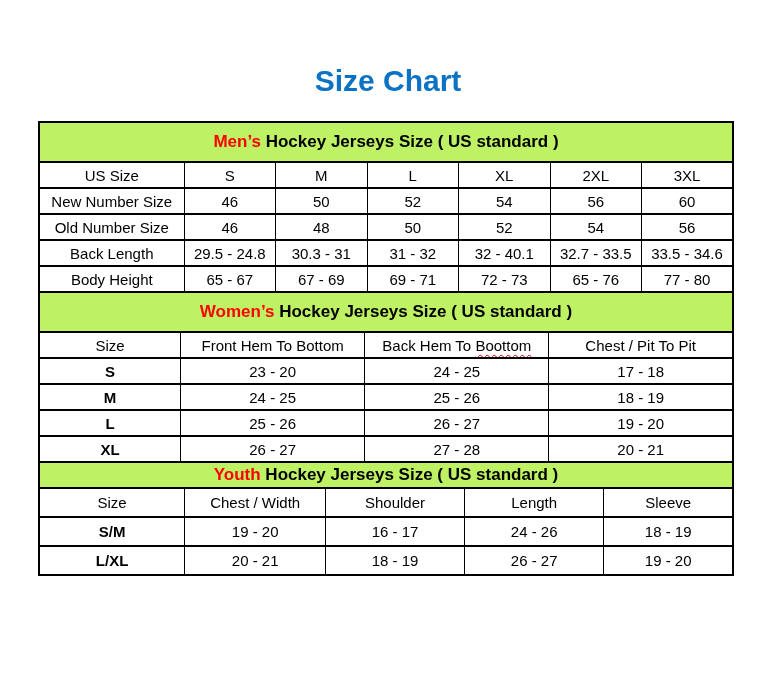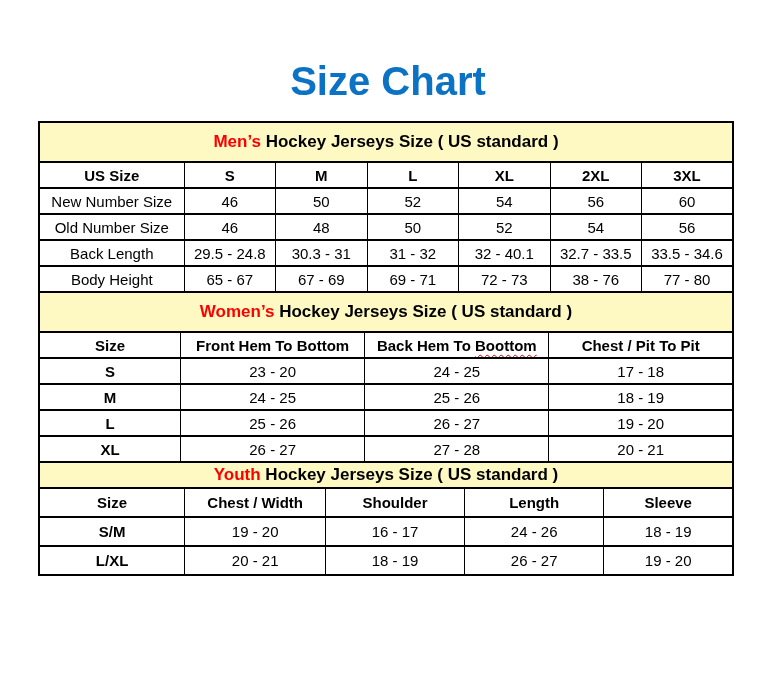--- a/index.html
+++ b/index.html
@@ -9,21 +9,21 @@
     width: 776px; height: 692px;
     font-family: "Liberation Sans", sans-serif;
     color: #000;
     overflow: hidden;
   }
   .page { width: 776px; height: 692px; position: relative; }
   .page-title {
     margin: 0;
     padding-top: 64px;
     text-align: center;
-    font-size: 40px;
+    font-size: 30px;
     line-height: 34px;
     font-weight: 700;
     color: #0b72c4;
     letter-spacing: 0px;
   }
   .size-chart {
     width: 696px;
     margin: 23px 0 0 38px;
   }
   table.sizes-table {
@@ -38,23 +38,23 @@
     border-color: #000;
     border-width: 2px 1px;
     text-align: center;
     vertical-align: middle;
     padding: 2px 2px;
     font-size: 15px;
     height: 26px;
     overflow: hidden;
     white-space: nowrap;
   }
-  th { font-weight: 700; }
+  th { font-weight: 400; }
   td.banner-cell {
-    background: #fef9c3;
+    background: #bef264;
     font-weight: 700;
     font-size: 17px;
     height: 40px;
   }
   .youth td.banner-cell { height: 24px; }
   .banner-highlight { color: #ff0000; }
   .youth td, .youth th { height: 29px; }
   
   .womens tr.data-row td:first-child,
   .youth  tr.data-row td:first-child { font-weight: 700; }
@@ -134,21 +134,21 @@
         <td>32 - 40.1</td>
         <td>32.7 - 33.5</td>
         <td>33.5 - 34.6</td>
       </tr>
       <tr class="data-row">
         <td>Body Height</td>
         <td>65 - 67</td>
         <td>67 - 69</td>
         <td>69 - 71</td>
         <td>72 - 73</td>
-        <td>38 - 76</td>
+        <td>65 - 76</td>
         <td>77 - 80</td>
       </tr>
     </tbody>
       </table>
 
     <table class="sizes-table womens">
       <colgroup>
         <col class="c0">
           <col class="c">
           <col class="c">

